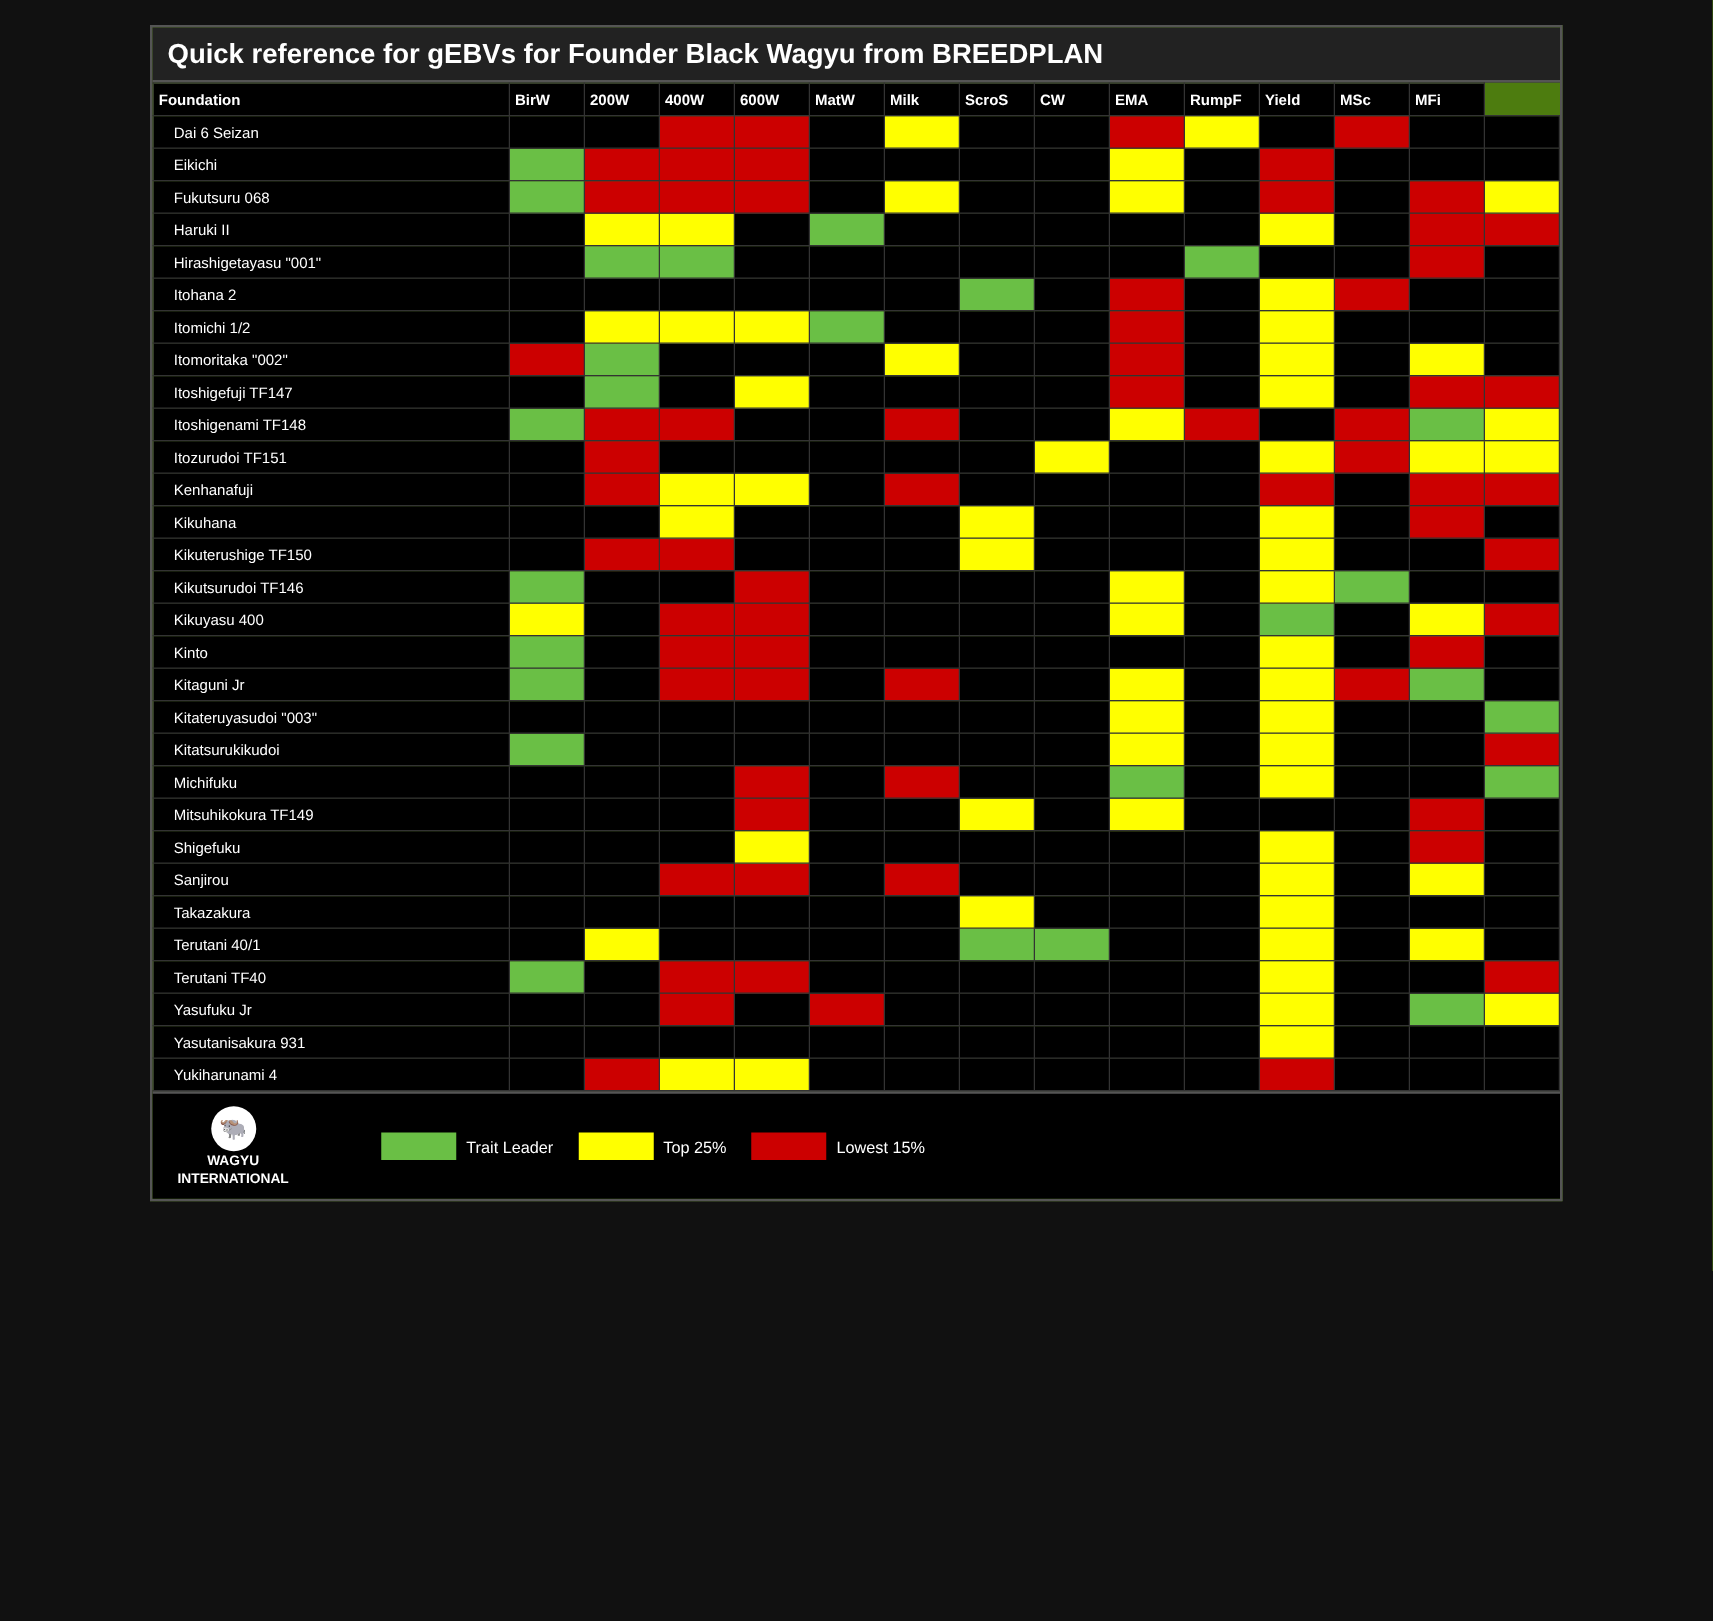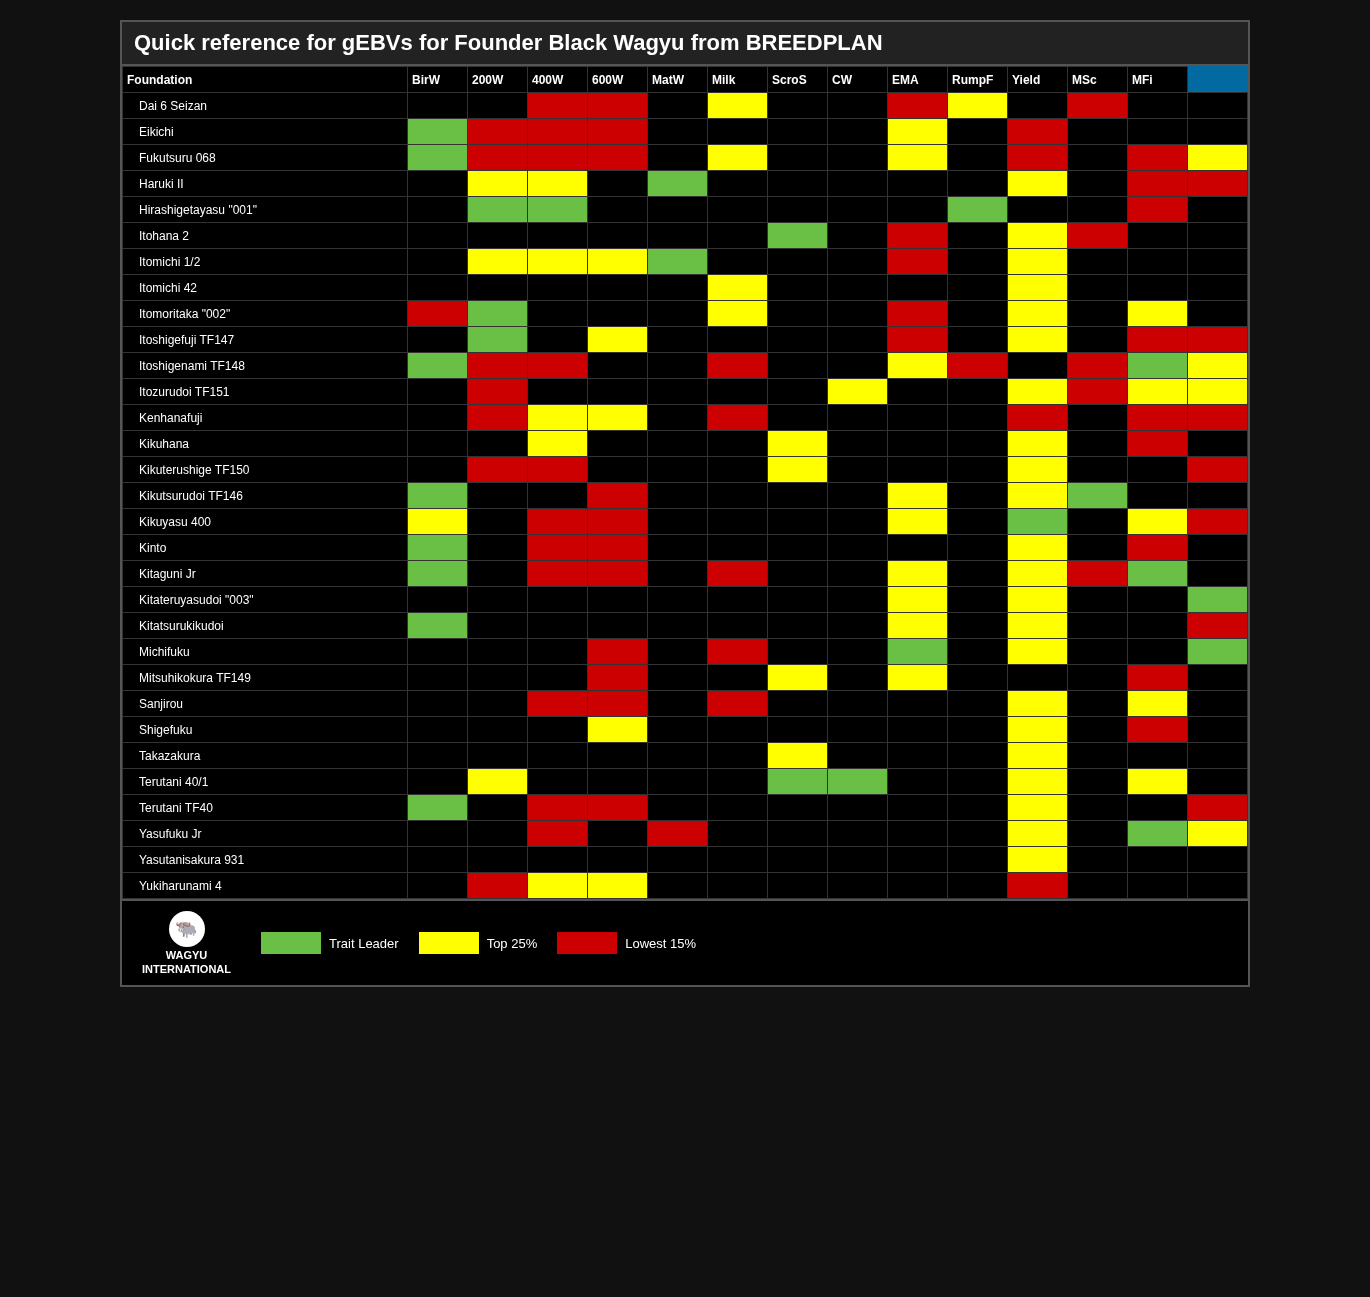--- a/index.html
+++ b/index.html
@@ -7,21 +7,21 @@
       background: #111;
       font-family: Arial, sans-serif;
       display: flex;
       justify-content: center;
       align-items: flex-start;
       min-height: 100vh;
       padding: 20px;
     }
     .container {
       width: 1130px;
-      background: #0369a1;
+      background: #4d7c0f;
       border: 2px solid #555;
     }
     .title-bar {
       background: #222;
       padding: 8px 12px;
       color: #fff;
       font-size: 22px;
       font-weight: bold;
       border-bottom: 2px solid #555;
     }
@@ -85,20 +85,21 @@
       display: flex;
       align-items: center;
       justify-content: center;
       color: #000;
       font-size: 18px;
     }
     .legend {
       display: flex;
       align-items: flex-start;
       gap: 20px;
+      margin-left: 44px;
     }
     .legend-item {
       display: flex;
       align-items: center;
       gap: 8px;
       color: #fff;
       font-size: 13px;
     }
     .legend-box {
       width: 60px;
@@ -243,37 +244,20 @@
           <td class="cell bg-black"></td>
           <td class="cell bg-black"></td>
           <td class="cell bg-red"></td>
           <td class="cell bg-black"></td>
           <td class="cell bg-yellow"></td>
           <td class="cell bg-black"></td>
           <td class="cell bg-black"></td>
           <td class="cell bg-black"></td>
         </tr>
         <tr>
-          <td class="name-cell">Itomichi 42</td>
-          <td class="cell bg-black"></td>
-          <td class="cell bg-black"></td>
-          <td class="cell bg-black"></td>
-          <td class="cell bg-black"></td>
-          <td class="cell bg-black"></td>
-          <td class="cell bg-yellow"></td>
-          <td class="cell bg-black"></td>
-          <td class="cell bg-black"></td>
-          <td class="cell bg-black"></td>
-          <td class="cell bg-black"></td>
-          <td class="cell bg-yellow"></td>
-          <td class="cell bg-black"></td>
-          <td class="cell bg-black"></td>
-          <td class="cell bg-black"></td>
-        </tr>
-        <tr>
           <td class="name-cell">Itomoritaka "002"</td>
           <td class="cell bg-red"></td>
           <td class="cell bg-green"></td>
           <td class="cell bg-black"></td>
           <td class="cell bg-black"></td>
           <td class="cell bg-black"></td>
           <td class="cell bg-yellow"></td>
           <td class="cell bg-black"></td>
           <td class="cell bg-black"></td>
           <td class="cell bg-red"></td>
@@ -515,51 +499,51 @@
           <td class="cell bg-yellow"></td>
           <td class="cell bg-black"></td>
           <td class="cell bg-yellow"></td>
           <td class="cell bg-black"></td>
           <td class="cell bg-black"></td>
           <td class="cell bg-black"></td>
           <td class="cell bg-red"></td>
           <td class="cell bg-black"></td>
         </tr>
         <tr>
+          <td class="name-cell">Shigefuku</td>
+          <td class="cell bg-black"></td>
+          <td class="cell bg-black"></td>
+          <td class="cell bg-black"></td>
+          <td class="cell bg-yellow"></td>
+          <td class="cell bg-black"></td>
+          <td class="cell bg-black"></td>
+          <td class="cell bg-black"></td>
+          <td class="cell bg-black"></td>
+          <td class="cell bg-black"></td>
+          <td class="cell bg-black"></td>
+          <td class="cell bg-yellow"></td>
+          <td class="cell bg-black"></td>
+          <td class="cell bg-red"></td>
+          <td class="cell bg-black"></td>
+        </tr>
+        <tr>
           <td class="name-cell">Sanjirou</td>
           <td class="cell bg-black"></td>
           <td class="cell bg-black"></td>
           <td class="cell bg-red"></td>
           <td class="cell bg-red"></td>
           <td class="cell bg-black"></td>
           <td class="cell bg-red"></td>
           <td class="cell bg-black"></td>
           <td class="cell bg-black"></td>
           <td class="cell bg-black"></td>
           <td class="cell bg-black"></td>
           <td class="cell bg-yellow"></td>
           <td class="cell bg-black"></td>
           <td class="cell bg-yellow"></td>
-          <td class="cell bg-black"></td>
-        </tr>
-        <tr>
-          <td class="name-cell">Shigefuku</td>
-          <td class="cell bg-black"></td>
-          <td class="cell bg-black"></td>
-          <td class="cell bg-black"></td>
-          <td class="cell bg-yellow"></td>
-          <td class="cell bg-black"></td>
-          <td class="cell bg-black"></td>
-          <td class="cell bg-black"></td>
-          <td class="cell bg-black"></td>
-          <td class="cell bg-black"></td>
-          <td class="cell bg-black"></td>
-          <td class="cell bg-yellow"></td>
-          <td class="cell bg-black"></td>
-          <td class="cell bg-red"></td>
           <td class="cell bg-black"></td>
         </tr>
         <tr>
           <td class="name-cell">Takazakura</td>
           <td class="cell bg-black"></td>
           <td class="cell bg-black"></td>
           <td class="cell bg-black"></td>
           <td class="cell bg-black"></td>
           <td class="cell bg-black"></td>
           <td class="cell bg-black"></td>

